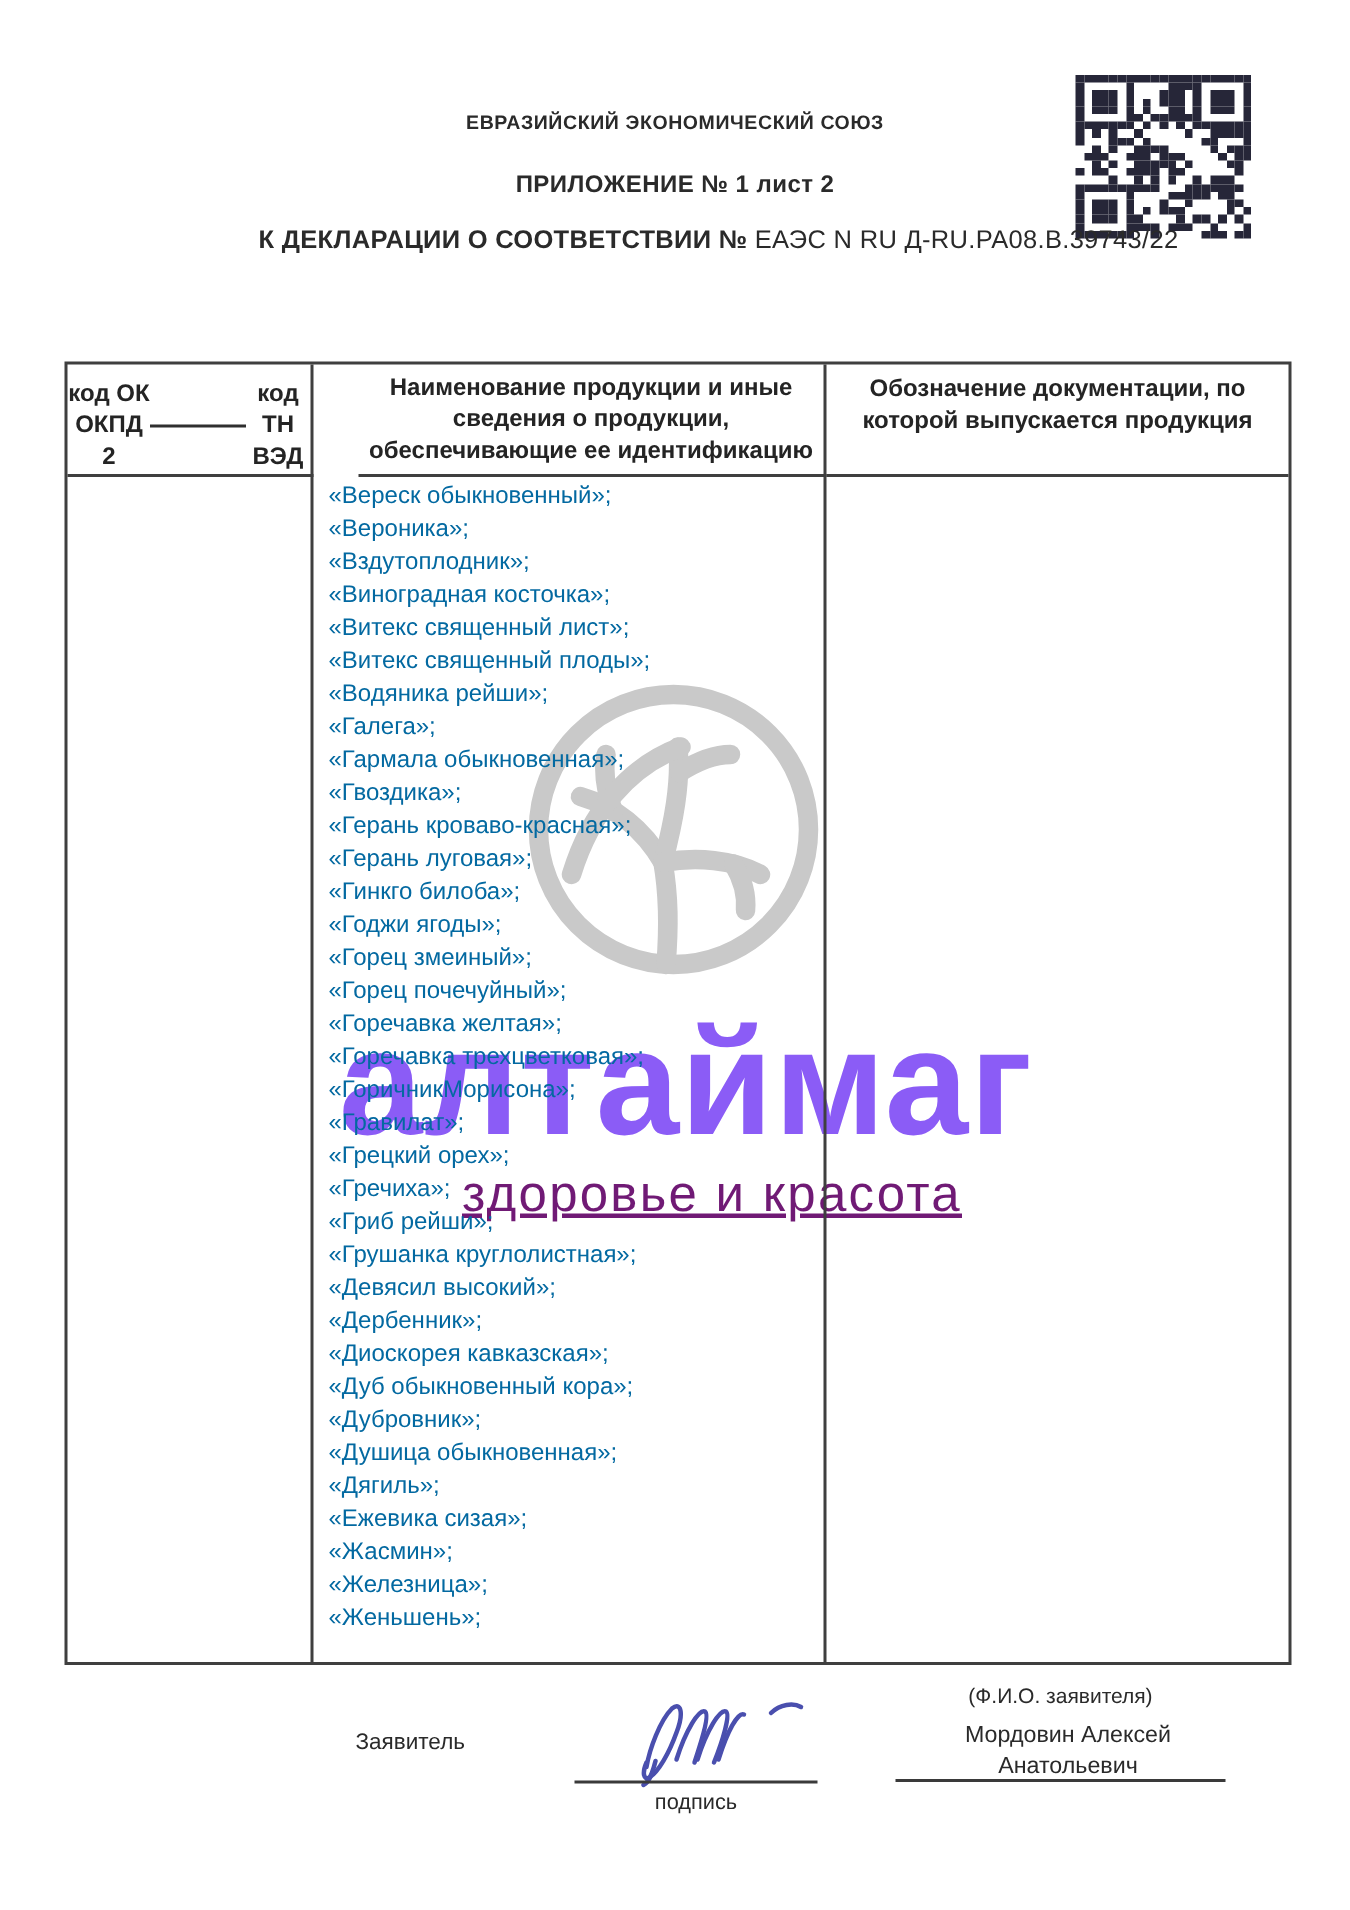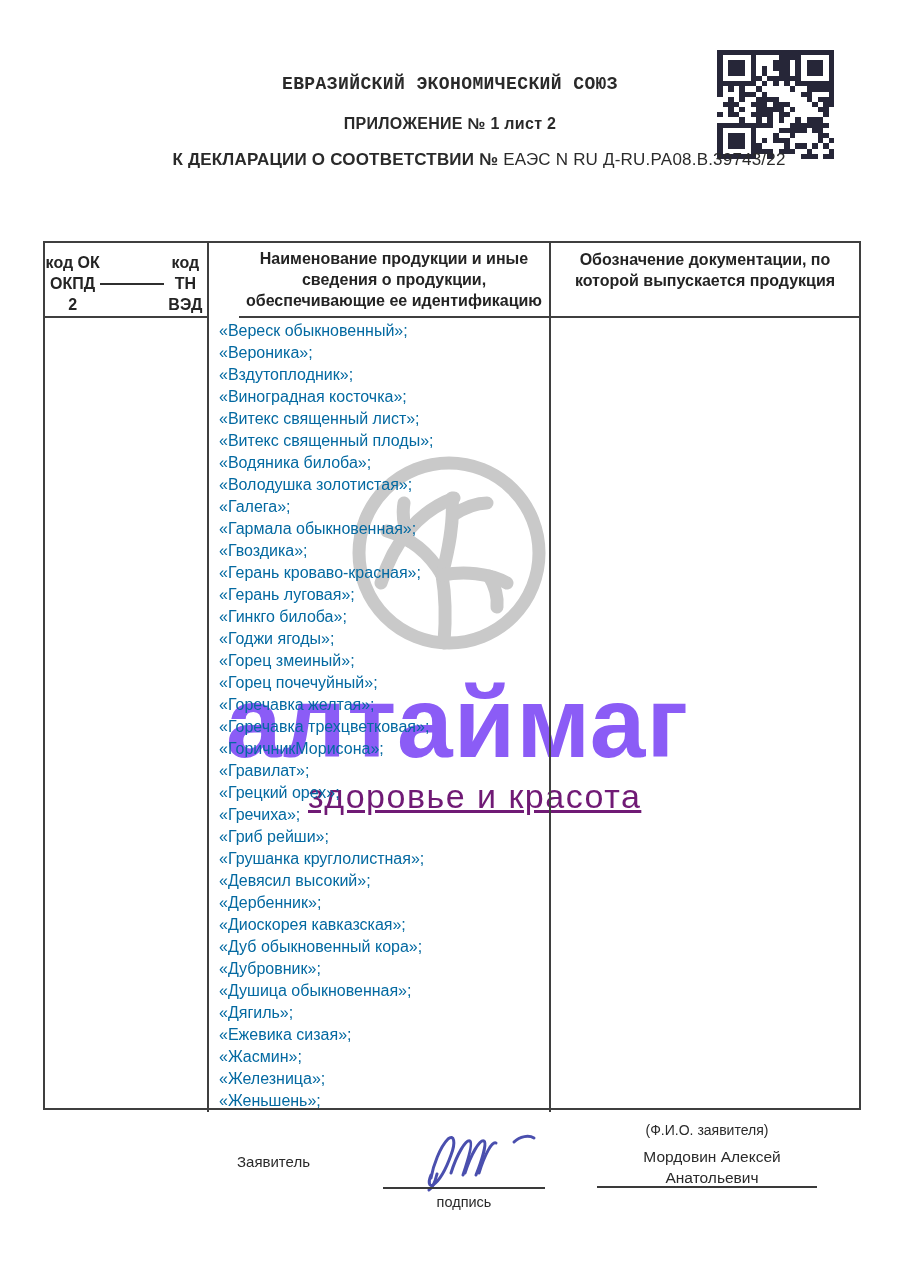--- a/index.html
+++ b/index.html
@@ -2,21 +2,21 @@
 <html><head>
 <meta charset="utf-8">
 <style>
   * { margin:0; padding:0; box-sizing:border-box; }
   html,body { background:#ffffff; }
   body { font-family:"Liberation Sans", sans-serif; color:#262626; }
   .page { position:relative; width:900px; height:1273px; background:#ffffff; overflow:hidden; }
 
   
   .hdr-line { position:absolute; left:0; right:0; text-align:center; font-weight:bold; color:#2a2a2a; z-index:3; }
-  .hdr-union { top:74px; font-size:18px; letter-spacing:.4px;font-family:Liberation Mono, monospace; }
+  .hdr-union { top:74px; font-size:13px; letter-spacing:.4px; }
   .hdr-annex { top:115px; font-size:16px; letter-spacing:.3px; }
   .hdr-decl  { top:150px; left:58px; right:0; font-size:17px; letter-spacing:.2px; }
   .hdr-decl .decl-num { font-weight:normal; }
 
   
   .qr { position:absolute; left:717px; top:50px; display:grid;
         grid-template-columns:repeat(21,5.6px); grid-template-rows:repeat(21,5.2px); z-index:2; }
   .qr .d { background:#262638; }
 
   
@@ -532,22 +532,21 @@
     <div class="cell th th-docs last-col">Обозначение документации, по которой выпускается продукция</div>
 
     <div class="cell body-row"></div>
     <div class="cell body-row product-list">
         <div class="product-item">«Вереск обыкновенный»;</div>
         <div class="product-item">«Вероника»;</div>
         <div class="product-item">«Вздутоплодник»;</div>
         <div class="product-item">«Виноградная косточка»;</div>
         <div class="product-item">«Витекс священный лист»;</div>
         <div class="product-item">«Витекс священный плоды»;</div>
-        <div class="product-item">«Водяника билоба»;</div>
-        <div class="product-item">«Володушка золотистая»;</div>
+        <div class="product-item">«Водяника рейши»;</div>
         <div class="product-item">«Галега»;</div>
         <div class="product-item">«Гармала обыкновенная»;</div>
         <div class="product-item">«Гвоздика»;</div>
         <div class="product-item">«Герань кроваво-красная»;</div>
         <div class="product-item">«Герань луговая»;</div>
         <div class="product-item">«Гинкго билоба»;</div>
         <div class="product-item">«Годжи ягоды»;</div>
         <div class="product-item">«Горец змеиный»;</div>
         <div class="product-item">«Горец почечуйный»;</div>
         <div class="product-item">«Горечавка желтая»;</div>

